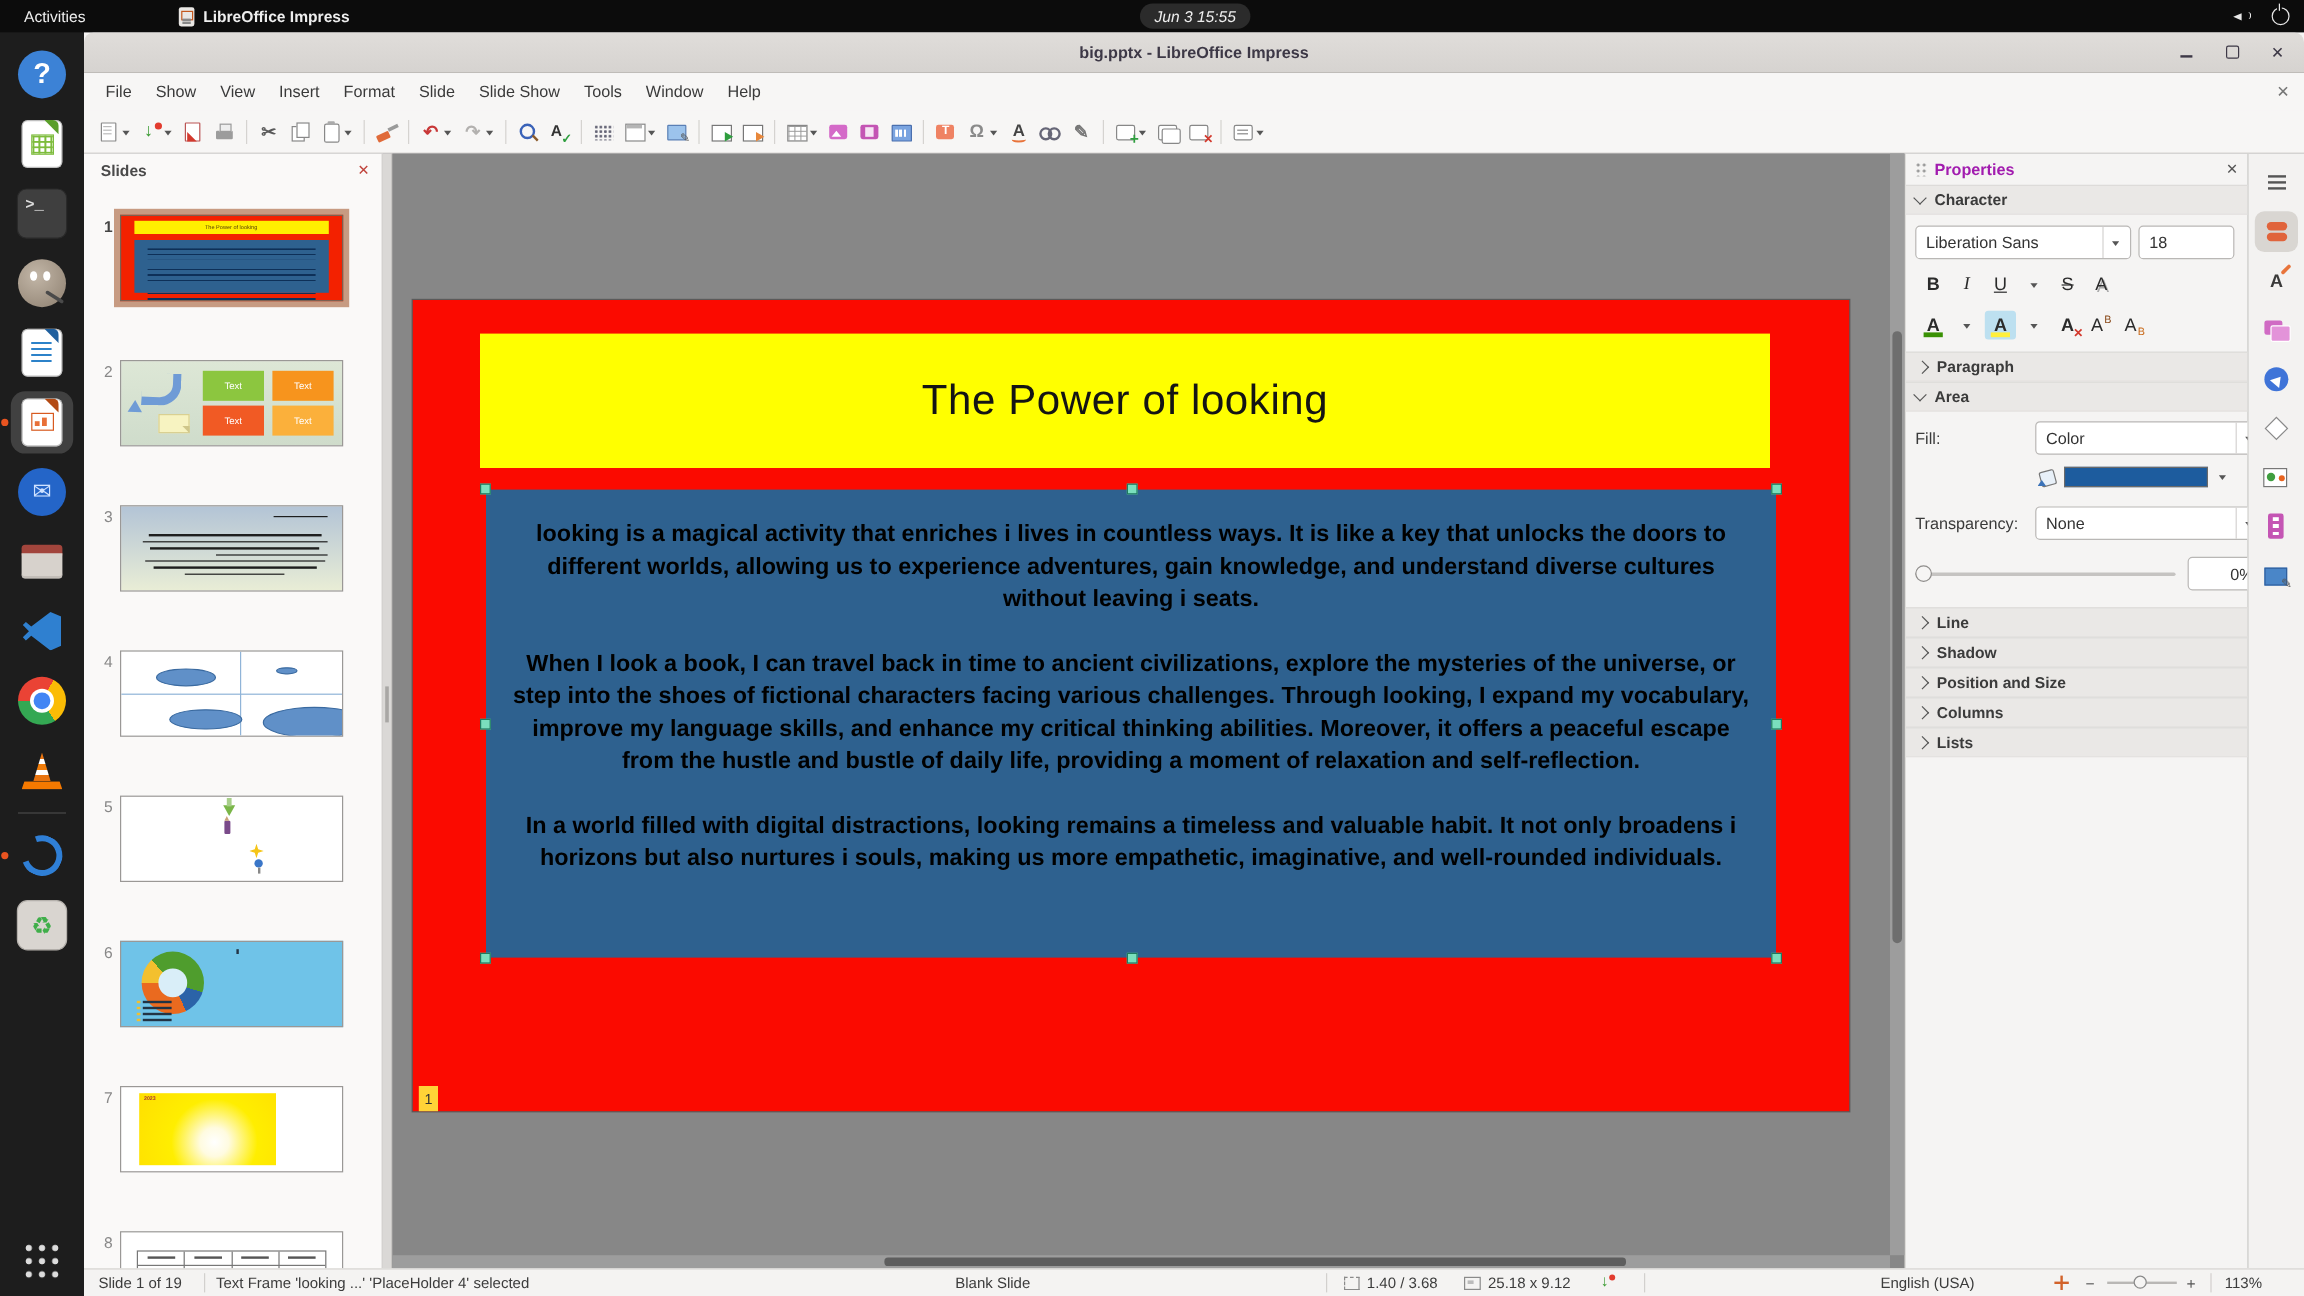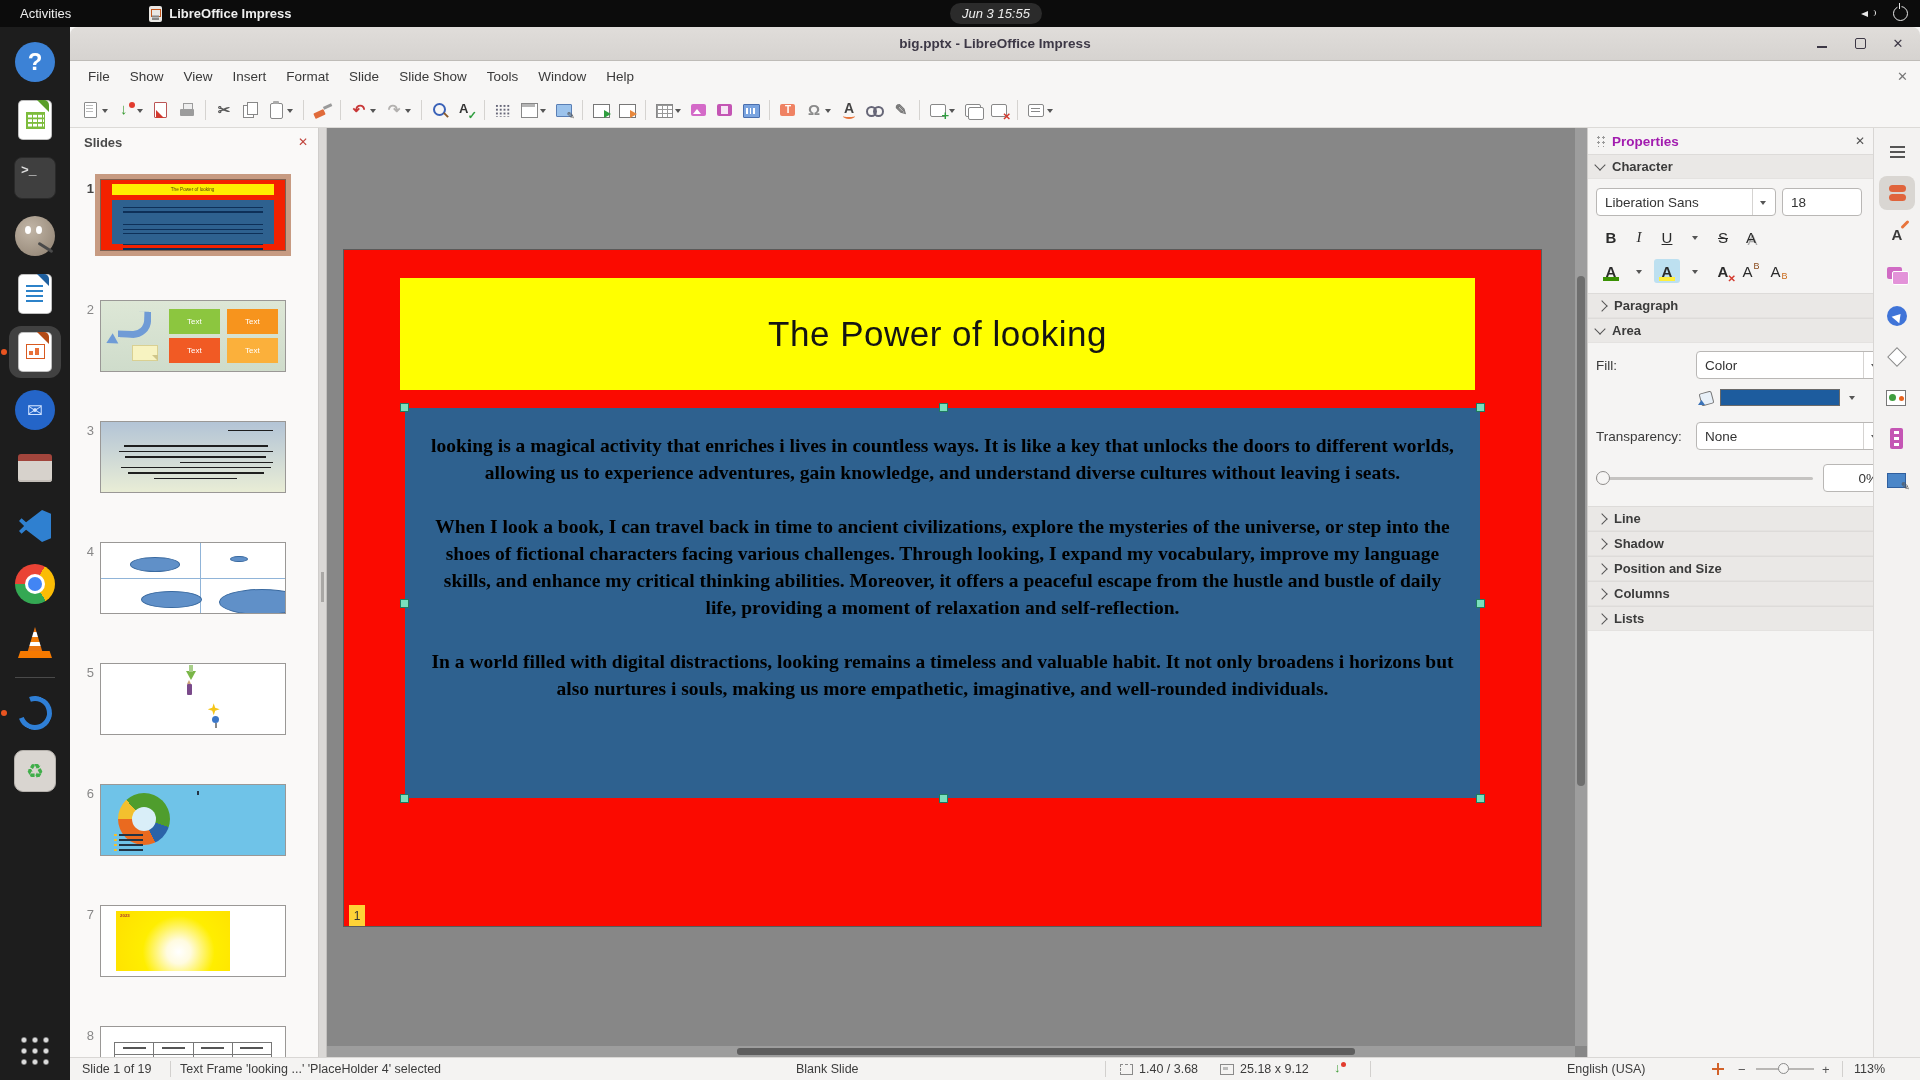--- a/index.html
+++ b/index.html
@@ -197,21 +197,21 @@
   
   .splitter{width:7px;background:#dad8d6;border-right:1px solid #c2c0be;position:relative;flex:none;}
   .splitter::after{content:"";position:absolute;left:2px;top:444px;width:3px;height:30px;background:#a9a7a5;}
 
   
   .canvas{flex:1;position:relative;background:#878787;min-width:0;}
   .main-slide{position:absolute;left:17px;top:122px;width:1197px;height:676px;background:#fb0a00;box-shadow:0 0 0 1px #5a5a5a;}
   .title-box{position:absolute;left:56px;top:28px;width:1075px;height:112px;background:#ffff00;display:flex;align-items:center;justify-content:center;}
   .title-box .t{font-size:35px;color:#141414;letter-spacing:.5px;}
   .body-box{position:absolute;left:61px;top:158px;width:1075px;height:390px;background:#2e618f;box-sizing:border-box;padding:24px 8px 0;text-align:center;color:#000;font-weight:bold;font-size:19.5px;line-height:27px;}
-  .body-box p{margin:0 14px 27px;font-family:Liberation Serif, serif;}
+  .body-box p{margin:0 14px 27px;}
   .hd{position:absolute;width:9px;height:9px;background:#7adfbd;border:1px solid #1f7a5f;box-sizing:border-box;}
   .hd-nw{left:-5px;top:-5px;} .hd-n{left:calc(50% - 4px);top:-5px;} .hd-ne{right:-5px;top:-5px;}
   .hd-w{left:-5px;top:calc(50% - 4px);} .hd-e{right:-5px;top:calc(50% - 4px);}
   .hd-sw{left:-5px;bottom:-5px;} .hd-s{left:calc(50% - 4px);bottom:-5px;} .hd-se{right:-5px;bottom:-5px;}
   .page-badge{position:absolute;left:5px;top:655px;width:16px;height:21px;background:#ffd337;color:#333;font-size:12px;display:flex;align-items:center;justify-content:center;}
   .vscroll{position:absolute;right:0;top:0;bottom:11px;width:12px;background:#9d9d9d;}
   .vscroll .thumb{position:absolute;left:2px;top:148px;width:8px;height:510px;background:#6e6e6e;border-radius:4px;}
   .hscroll{position:absolute;left:0;right:12px;bottom:0;height:11px;background:#9d9d9d;}
   .hscroll .thumb{position:absolute;top:2px;left:410px;width:618px;height:7px;background:#5e5e5e;border-radius:3px;}
 

